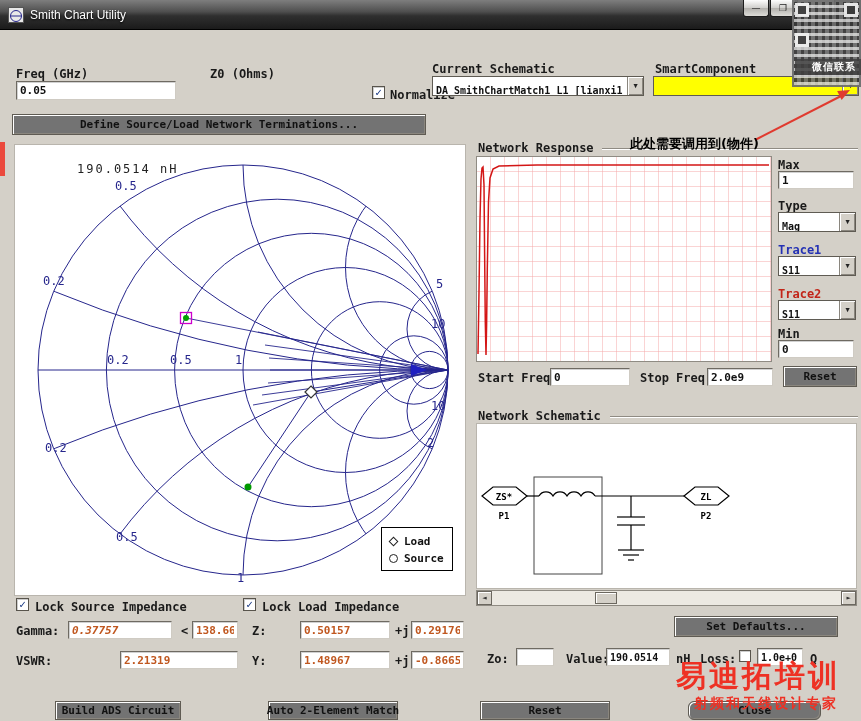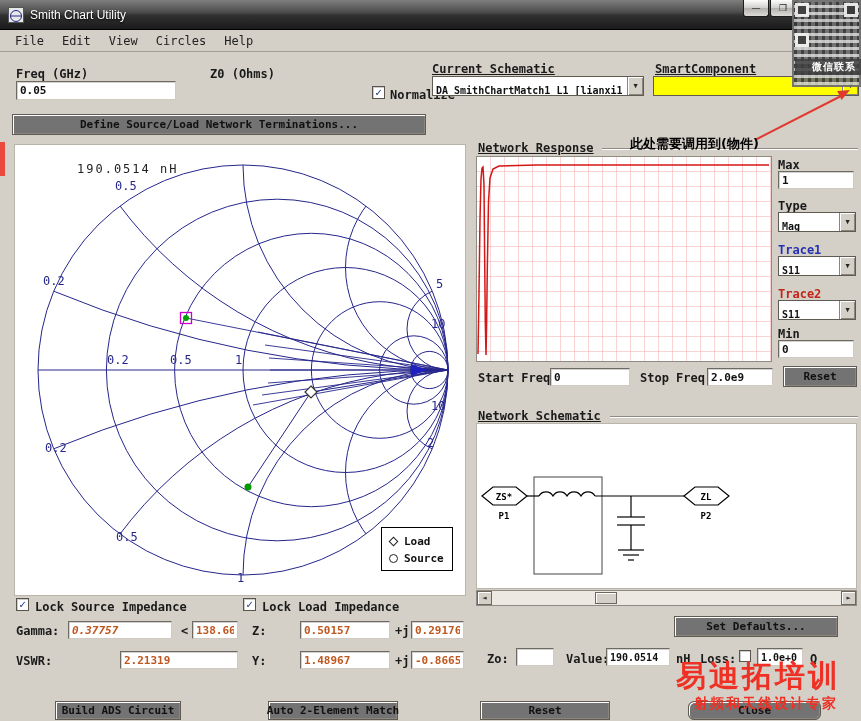--- a/index.html
+++ b/index.html
@@ -1,21 +1,21 @@
 <!DOCTYPE html>
 <html><head>
 <meta charset="utf-8">
 <style>
   * { box-sizing: border-box; }
   body { margin:0; background:#888; }
   #root { position:relative; width:861px; height:721px; background:#d4d0c8;
           font-family:"DejaVu Sans Mono", monospace; overflow:hidden; }
 
   .lbl { position:absolute; font:bold 12px "DejaVu Sans Mono",monospace; color:#1a1a1a; white-space:nowrap; }
-  .lbl.u { text-decoration:underline; }
+  .lbl.u { }
   .inp { position:absolute; background:#fff; border:1px solid #6e6a62; border-right-color:#cfcbc3; border-bottom-color:#cfcbc3;
          box-shadow:inset 1px 1px 0 rgba(0,0,0,.18); font:bold 11px "DejaVu Sans Mono",monospace; color:#111; padding:1px 3px; }
   .inp.small { font-size:10px; }
   .inp.orange { color:#c0571f; }
   .btn { position:absolute; background:#737373; border:1px solid #5f5b53;
          box-shadow:inset 1px 1px 0 #fff, inset -1px -1px 0 #8a867e;
          font:bold 11px "DejaVu Sans Mono",monospace; color:#111;
          display:flex; align-items:center; justify-content:center; white-space:nowrap; cursor:default; }
   .combo { position:absolute; background:#fff; border:1px solid #5f5b53; display:flex; align-items:stretch; }
   .combo .ct { flex:1; font:bold 10px "DejaVu Sans Mono",monospace; color:#111; padding:8px 2px 0 3px; overflow:hidden; white-space:nowrap;text-decoration:underline; }
@@ -92,27 +92,20 @@
   </div>
 
   <div class="qr">
     <div class="pat"></div>
     <div class="f" style="left:3px; top:3px;"></div>
     <div class="f" style="right:3px; top:3px;"></div>
     <div class="f" style="left:3px; top:33px;"></div>
     <div class="cap">微信联系</div>
   </div>
 
-  <div class="menubar">
-    <span class="mitem">File</span>
-    <span class="mitem">Edit</span>
-    <span class="mitem">View</span>
-    <span class="mitem">Circles</span>
-    <span class="mitem">Help</span>
-  </div>
 
   <span class="lbl" style="left:16px; top:67px;">Freq (GHz)</span>
   <input class="inp" style="left: 16px; top: 81px; width: 160px; height: 19px;" value="0.05">
   <span class="lbl" style="left:210px; top:67px;">Z0 (Ohms)</span>
   <div class="cbx" style="left:372px; top:86px;"><span>✓</span></div>
   <span class="lbl" style="left:390px; top:88px;">Normalize</span>
   <div class="btn" style="left:12px; top:114px; width:414px; height:21px;">Define Source/Load Network Terminations...</div>
 
   <div class="smith-panel">
     <svg width="450" height="450" viewBox="0 0 450 450">

